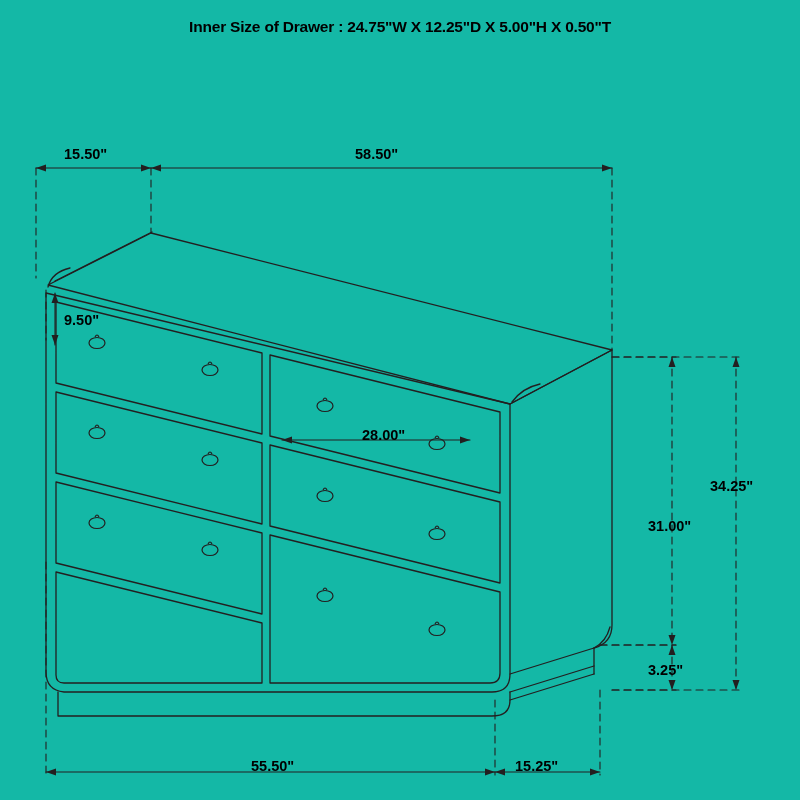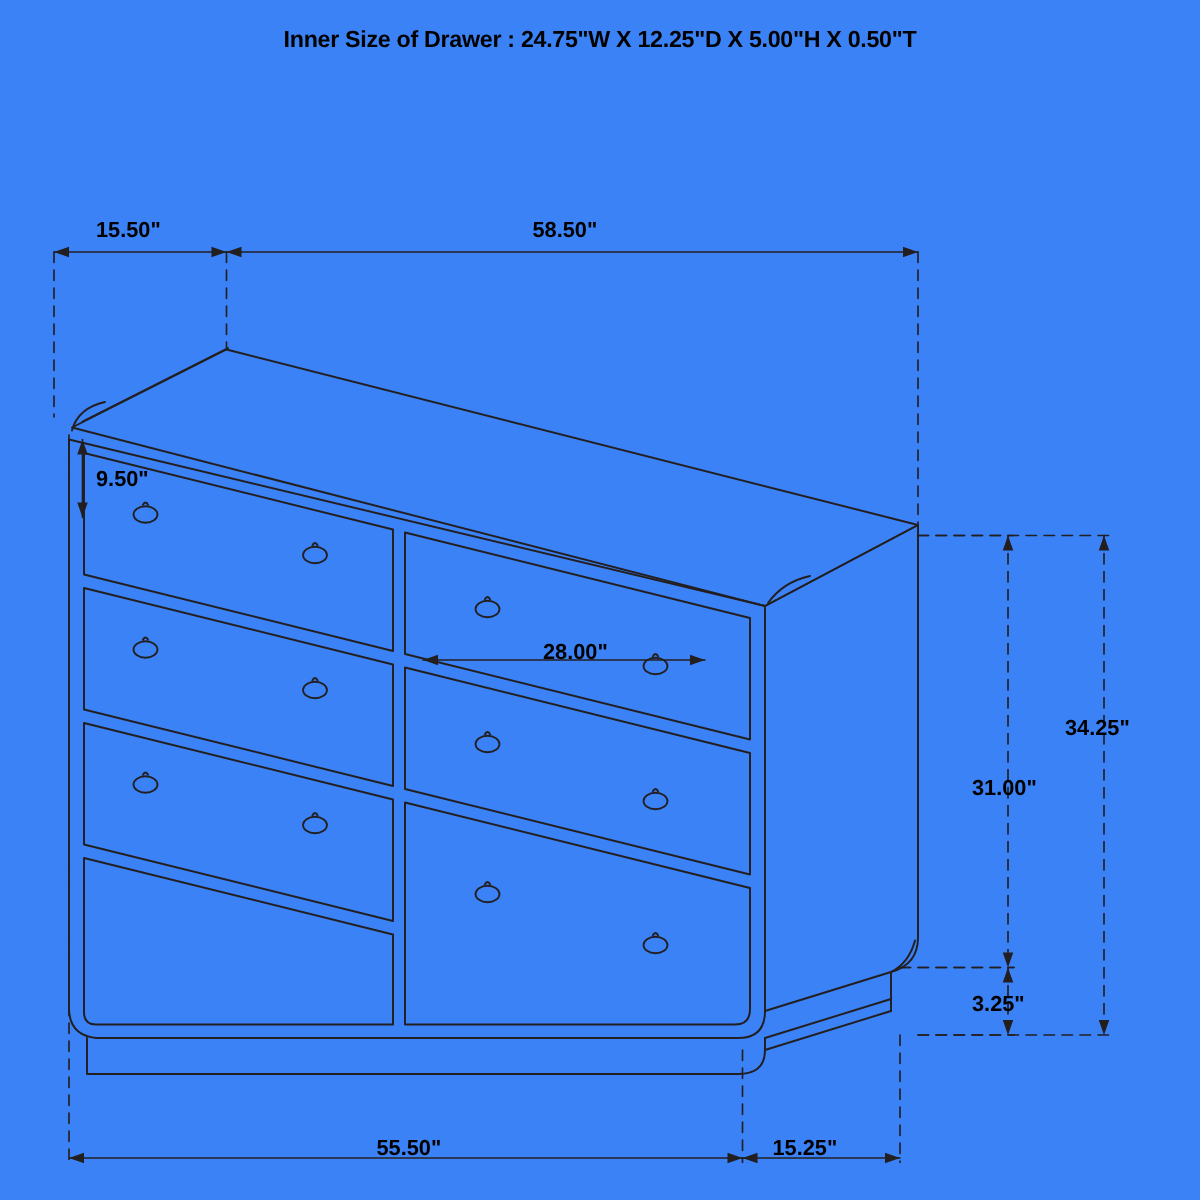--- a/index.html
+++ b/index.html
@@ -4,21 +4,21 @@
 <style>
   html, body {
     margin: 0;
     padding: 0;
     background: #ffffff;
   }
   #page {
     position: relative;
     width: 800px;
     height: 800px;
-    background: #3b82f6;
+    background: #14b8a6;
     font-family: "Liberation Sans", sans-serif;
     overflow: hidden;
   }
   #title {
     position: absolute;
     top: 18px;
     left: 0;
     width: 800px;
     text-align: center;
     font-size: 15.5px;

